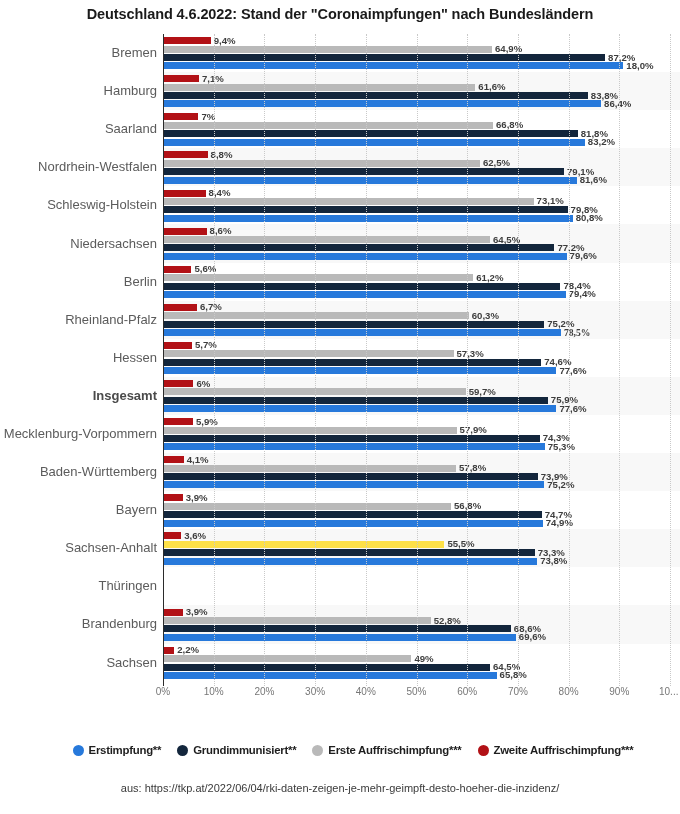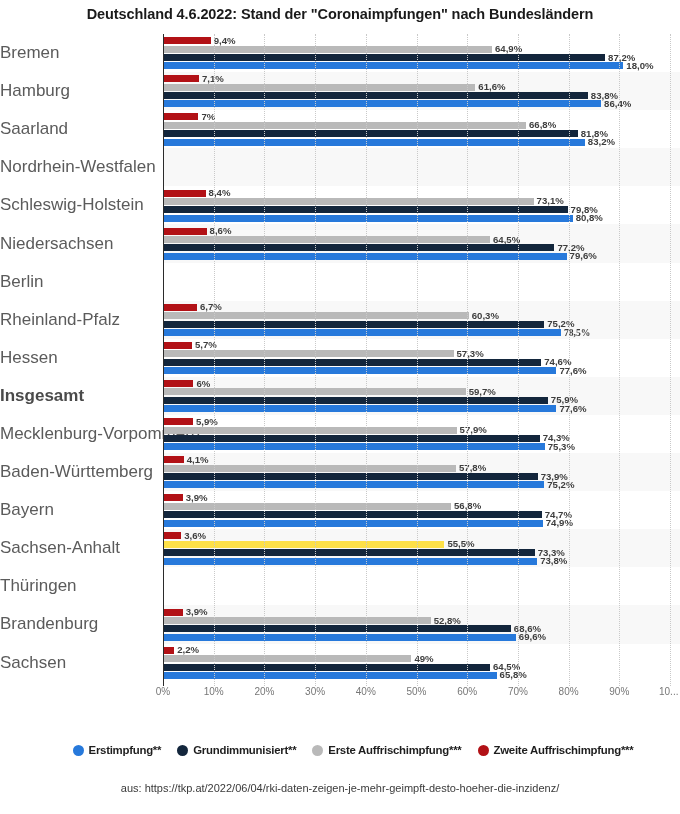--- a/index.html
+++ b/index.html
@@ -41,22 +41,22 @@
     position: absolute; top: 0; left: 163px; right: 0; bottom: 0;
     background: #ffffff;
   }
   .row.alt .rowbg { background: #f8f8f8; }
 
   .row-label {
     position: absolute;
     left: 0; width: 157px;
     top: 50%;
     transform: translateY(-50%);
-    text-align: left;
-    font-size: 17px;
+    text-align: right;
+    font-size: 13px;
     color: #5b5b5b;
     white-space: nowrap;
     line-height: 12px;
   }
   .row-label.bold { font-weight: bold; color: #4a4a4a; }
 
   .bars {
     position: absolute;
     left: 163px; right: 0; top: 0; bottom: 0;
   }
@@ -207,34 +207,48 @@
             </div>
           </div>
         </div>
         <div class="row">
           <div class="rowbg"></div>
           <div class="row-label">Saarland</div>
           <div class="bars">
             <div class="bar s0" style="width: 35.49px; background: rgb(178, 17, 22);">
               <span class="val">7%</span>
             </div>
-            <div class="bar s1" style="width: 363px; background: rgb(185, 185, 185); text-align: right;">
+            <div class="bar s1" style="width: 330px; background: rgb(185, 185, 185); text-align: right;">
               <span class="val">66,8%</span>
             </div>
             <div class="bar s2" style="width: 414.726px; background: rgb(19, 38, 60);">
               <span class="val">81,8%</span>
             </div>
             <div class="bar s3" style="width: 421.824px; background: rgb(39, 121, 219);">
               <span class="val">83,2%</span>
             </div>
           </div>
         </div>
         <div class="row alt">
           <div class="rowbg"></div>
           <div class="row-label">Nordrhein-Westfalen</div>
+          <div class="bars">
+            <div class="bar s0" style="width: 44.616px; background: rgb(178, 17, 22);">
+              <span class="val">8,8%</span>
+            </div>
+            <div class="bar s1" style="width: 316.875px; background: rgb(185, 185, 185);">
+              <span class="val">62,5%</span>
+            </div>
+            <div class="bar s2" style="width: 401.037px; background: rgb(19, 38, 60);">
+              <span class="val">79,1%</span>
+            </div>
+            <div class="bar s3" style="width: 413.712px; background: rgb(39, 121, 219);">
+              <span class="val">81,6%</span>
+            </div>
+          </div>
         </div>
         <div class="row">
           <div class="rowbg"></div>
           <div class="row-label">Schleswig-Holstein</div>
           <div class="bars">
             <div class="bar s0" style="width: 42.588px; background: rgb(178, 17, 22);">
               <span class="val">8,4%</span>
             </div>
             <div class="bar s1" style="width: 370.617px; background: rgb(185, 185, 185);">
               <span class="val">73,1%</span>
@@ -261,20 +275,34 @@
               <span class="val">77,2%</span>
             </div>
             <div class="bar s3" style="width: 403.572px; background: rgb(39, 121, 219);">
               <span class="val">79,6%</span>
             </div>
           </div>
         </div>
         <div class="row">
           <div class="rowbg"></div>
           <div class="row-label">Berlin</div>
+          <div class="bars">
+            <div class="bar s0" style="width: 28.392px; background: rgb(178, 17, 22);">
+              <span class="val">5,6%</span>
+            </div>
+            <div class="bar s1" style="width: 310.284px; background: rgb(185, 185, 185);">
+              <span class="val">61,2%</span>
+            </div>
+            <div class="bar s2" style="width: 397.488px; background: rgb(19, 38, 60);">
+              <span class="val">78,4%</span>
+            </div>
+            <div class="bar s3" style="width: 402.558px; background: rgb(39, 121, 219);">
+              <span class="val">79,4%</span>
+            </div>
+          </div>
         </div>
         <div class="row alt">
           <div class="rowbg"></div>
           <div class="row-label">Rheinland-Pfalz</div>
           <div class="bars">
             <div class="bar s0" style="width: 33.969px; background: rgb(178, 17, 22);">
               <span class="val">6,7%</span>
             </div>
             <div class="bar s1" style="width: 305.721px; background: rgb(185, 185, 185);">
               <span class="val">60,3%</span>

